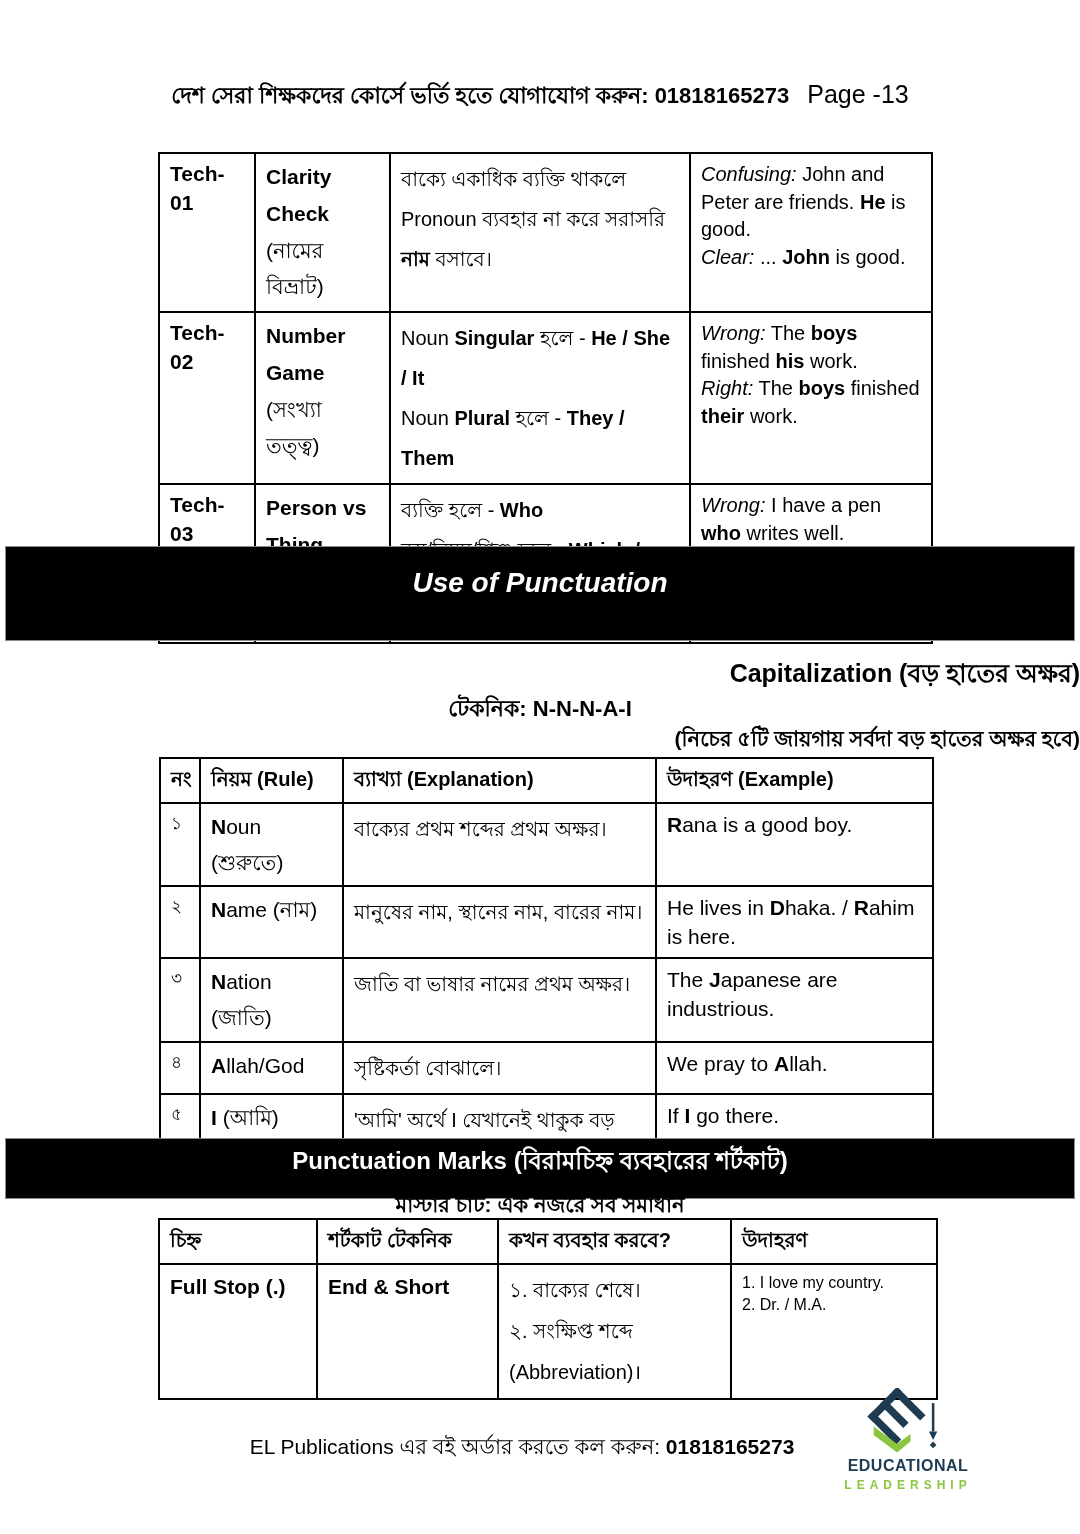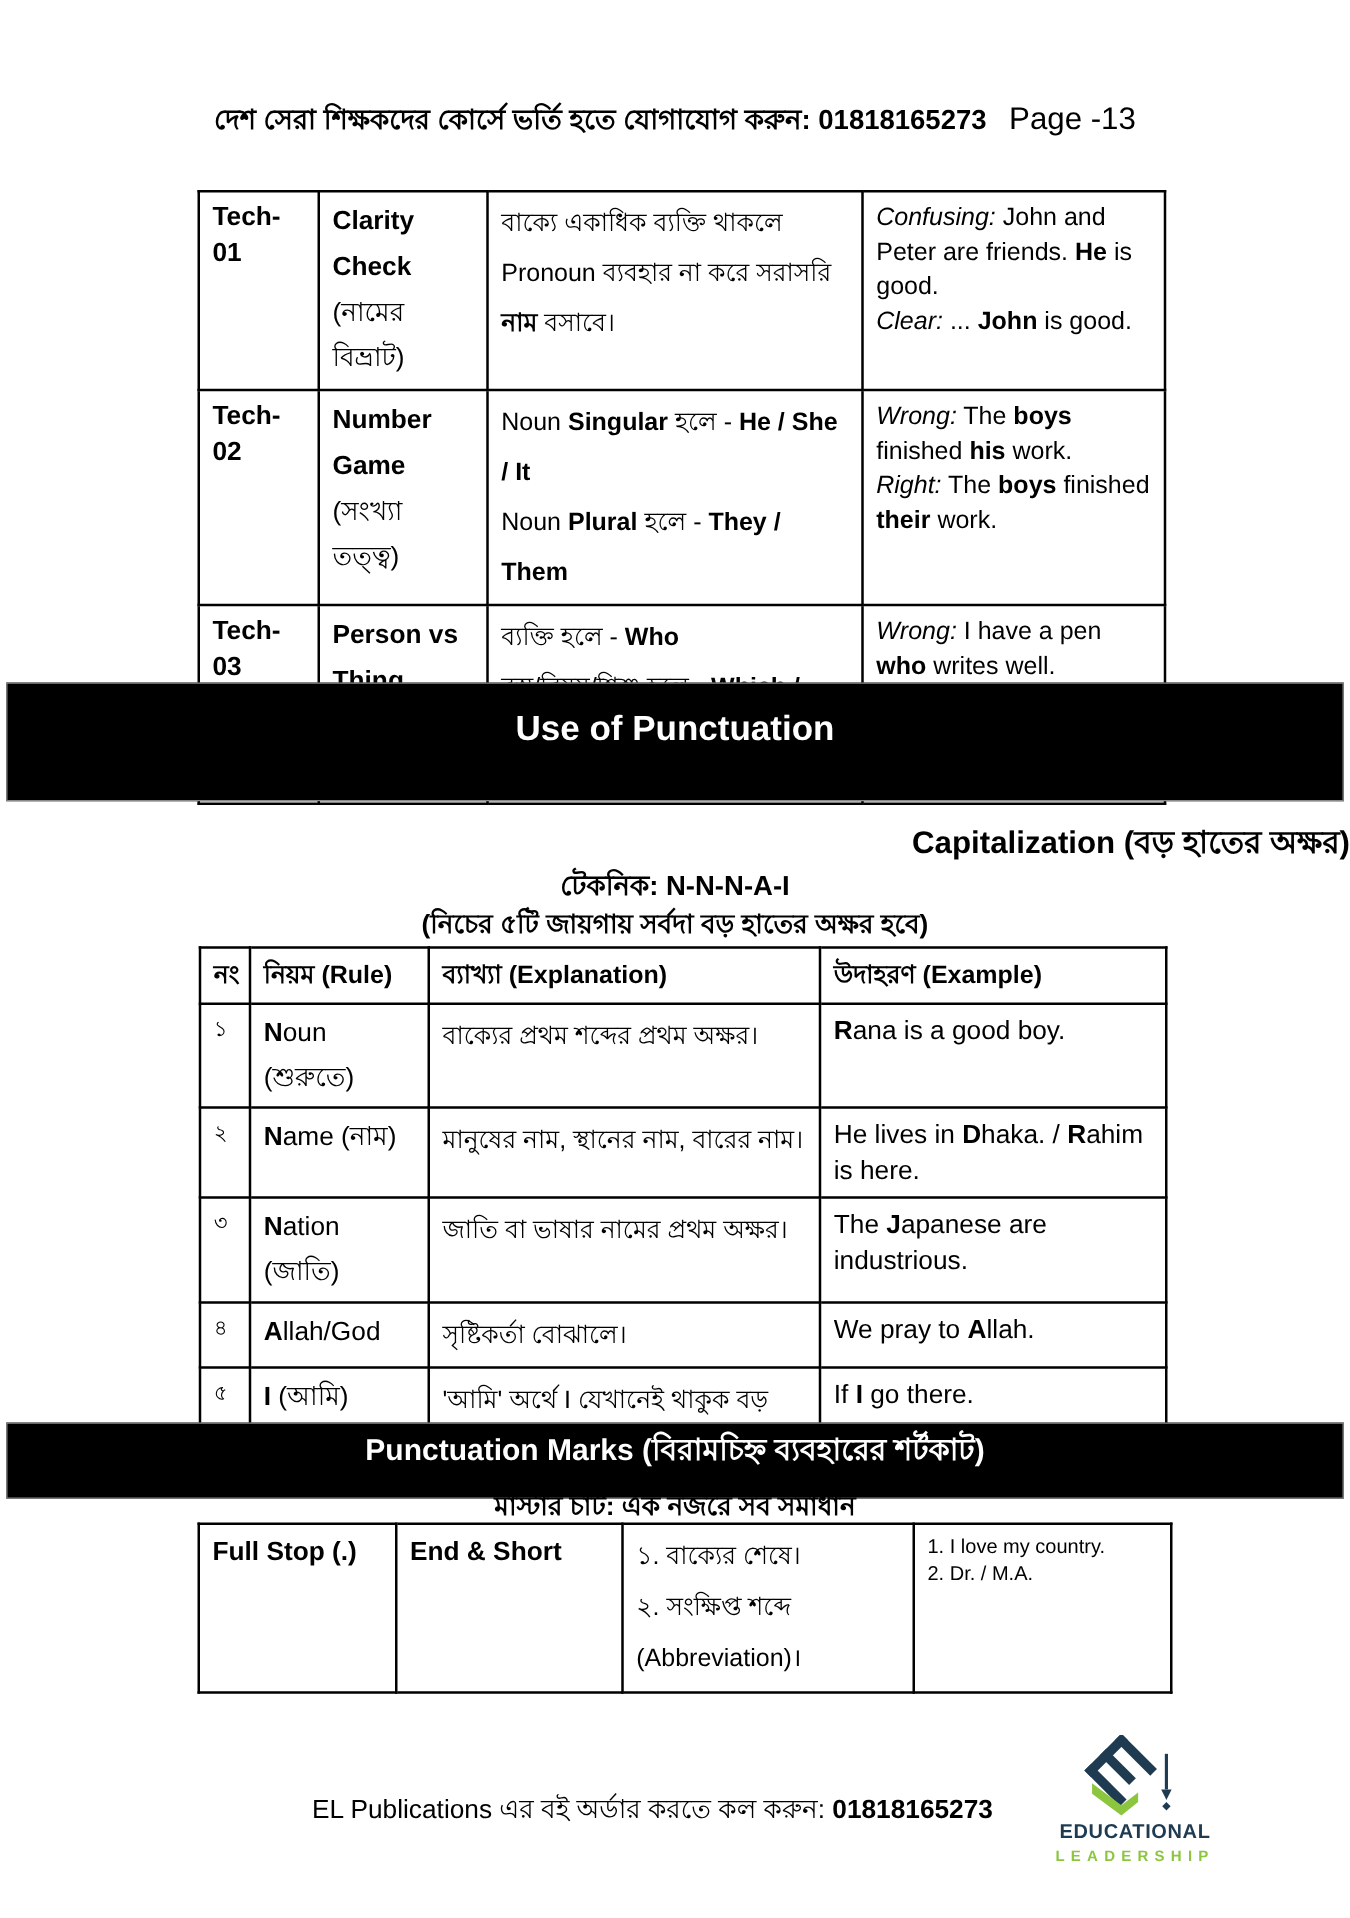--- a/index.html
+++ b/index.html
@@ -42,27 +42,27 @@
 
   
   .banner {
     left: 5px; width: 1070px;
     background: var(--banner-bg, #000);
     color: var(--banner-text, #fff);
     border: 1px solid #8a8a8a;
     text-align: center;
     font-weight: 700;
   }
-  .banner1 { top: 546px; height: 95px; font-size: 28px; line-height: 72px; }
+  .banner1 { top: 546px; height: 95px; font-size: 28px; line-height: 72px; font-style: italic; }
   .banner2 { top: 1138px; height: 61px; font-size: 24px; line-height: 44px; }
 
   
   .cap-title     { top: 654px; left: 0; width: 1080px; text-align: right; font-weight: 700; font-size: 25px; }
   .cap-technique { top: 691px; left: 0; width: 1080px; text-align: center; font-weight: 700; font-size: 22px; }
-  .cap-note      { top: 723px; left: 0; width: 1080px; text-align: center; font-weight: 700; font-size: 21px; }
+  .cap-note      { top: 723px; left: 0; width: 1080px; text-align: right; font-weight: 700; font-size: 21px; }
 
   
   .caps-table { top: 757px; left: 159px; width: 773px; }
   .caps-table th { font-size: 21px; font-weight: 700; padding: 3px 9px; height: 34px; vertical-align: middle; }
   .caps-table .no-cell   { font-size: 17px; padding-top: 6px; text-align: left; }
   .caps-table .rule-cell { font-size: 21px; line-height: 1.7; }
   .caps-table .expl-cell { font-size: 20px; line-height: 2.0; }
   .caps-table .ex-cell   { font-size: 21px; line-height: 1.35; padding-top: 7px; }
   .ch71 { height: 71px; } .ch72 { height: 72px; } .ch33 { height: 33px; }
 
@@ -183,20 +183,26 @@
 <div class="abs master-caption">মাস্টার চার্ট: এক নজরে সব সমাধান</div>
 
 <table class="abs tbl marks-table">
   <colgroup>
       <col style="width:158px">
       <col style="width:181px">
       <col style="width:233px">
       <col style="width:206px">
     </colgroup>
   <tbody>
+      <tr>
+    <th>চিহ্ন</th>
+    <th>শর্টকাট টেকনিক</th>
+    <th>কখন ব্যবহার করবে?</th>
+    <th>উদাহরণ</th>
+  </tr>
   <tr class="mh103">
     <td class="mark-cell"><span class="b">Full Stop (.)</span></td>
     <td class="tek-cell"><span class="b">End &amp; Short</span></td>
     <td class="when-cell"><span>১. বাক্যের শেষে।</span><br><span>২. সংক্ষিপ্ত শব্দে (Abbreviation)।</span></td>
     <td class="mex-cell"><span>1. I love my country.</span><br><span>2. Dr. / M.A.</span></td>
   </tr>
 </tbody>
   </table>
 
 <div class="abs footer-line"><span>EL Publications </span><span>এর বই অর্ডার করতে কল করুন: </span><span class="b">01818165273</span></div>

